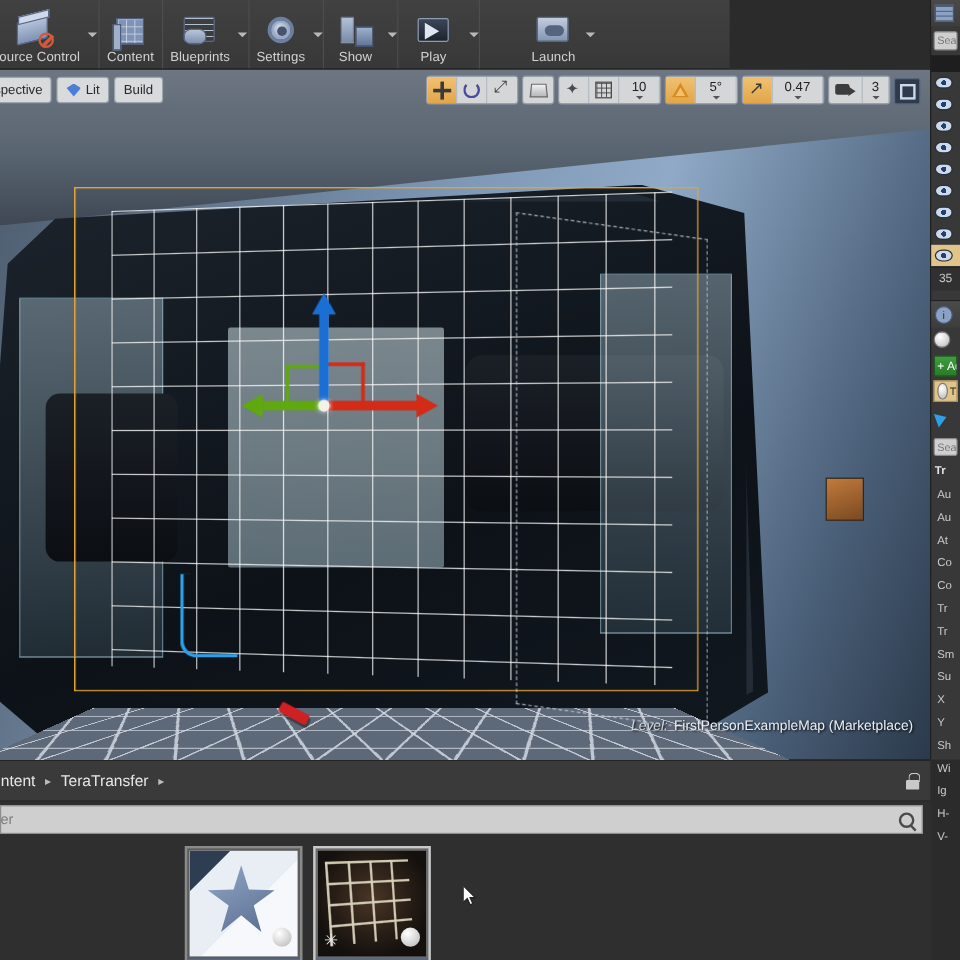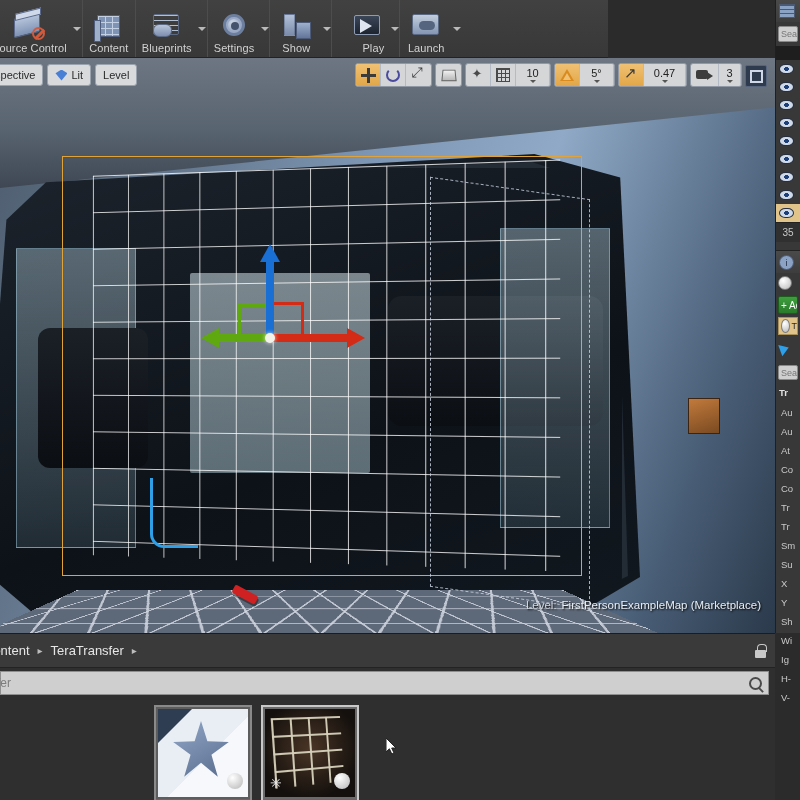--- a/index.html
+++ b/index.html
@@ -178,21 +178,21 @@
     border-bottom:10px solid transparent;border-left:18px solid #d32b15;}
   .ax-y{left:-52px;top:-4px;width:52px;height:8px;background:#5fa80f;}
   .ax-y:after{content:"";position:absolute;left:-17px;top:-6px;border-top:10px solid transparent;
     border-bottom:10px solid transparent;border-right:18px solid #5fa80f;}
   .pl-xz{position:absolute;left:0;top:-36px;width:34px;height:34px;
     border-top:3px solid #d32b15;border-right:3px solid #d32b15;}
   .pl-yz{position:absolute;left:-32px;top:-34px;width:32px;height:34px;
     border-top:3px solid #5fa80f;border-left:3px solid #5fa80f;}
   .levelTag { position:absolute; right:14px; bottom:22px; font-size:11.5px; color:#e9eef5;
     text-shadow:1px 1px 2px #000; }
-  .levelTag b { font-weight:normal; color:#cfd6e0; margin-right:5px; }
+  .levelTag b { font-weight:normal; color:#cfd6e0; margin-right:5px;font-style:italic; }
 
   
   .rightCol { position:absolute; left:775px; top:0; width:25px; height:800px;
     background:#2b2b2b; }
   .outliner { position:absolute; left:0; top:0; width:25px; height:250px;
     background:#383838; border-left:1px solid #1f1f1f; }
   .ol-head { height:22px; background:linear-gradient(#4a4a4a,#3d3d3d); display:flex;
     align-items:center; padding-left:3px; }
   .ol-hico { width:16px; height:14px; background:#8ba2c4; border:1px solid #4b5a74;
     background-image:linear-gradient(#4b5a74 1px,transparent 1px); background-size:100% 4px; }
@@ -329,30 +329,30 @@
       <div class="tb-item">
         <div class="tb-ico">
             <div class="ic-build"></div>
           </div>
         <div class="tb-lbl">Show</div>
       </div>
       <div class="tb-arrow"></div>
     </div>
 
     <div class="tb-group">
-      <div class="tb-item" style="min-width:58px;align-items:flex-end;">
+      <div class="tb-item" style="min-width:58px;">
         <div class="tb-ico">
             <div class="ic-play"></div>
           </div>
         <div class="tb-lbl">Play</div>
       </div>
       <div class="tb-arrow"></div>
     </div>
 
-    <div class="tb-group" style="border-right:none;">
+    <div class="tb-group" style="border-right:none;margin-left:35px;">
       <div class="tb-item">
         <div class="tb-ico">
             <div class="ic-launch"></div>
           </div>
         <div class="tb-lbl">Launch</div>
       </div>
       <div class="tb-arrow"></div>
     </div>
   </div>
 
@@ -394,21 +394,21 @@
 
     <div class="vp-toolbar">
       <div class="vp-btn" style="margin-left:-34px;">
         <span>Perspective</span>
       </div>
       <div class="vp-btn">
         <span class="lit-ico"></span>
         <span>Lit</span>
       </div>
       <div class="vp-btn">
-        <span>Level</span>
+        <span>Build</span>
       </div>
 
       <div class="vp-right">
         <div class="grp">
           <div class="gb on">
               <span class="g-move"></span>
             </div>
           <div class="gb">
               <span class="g-rot"></span>
             </div>

